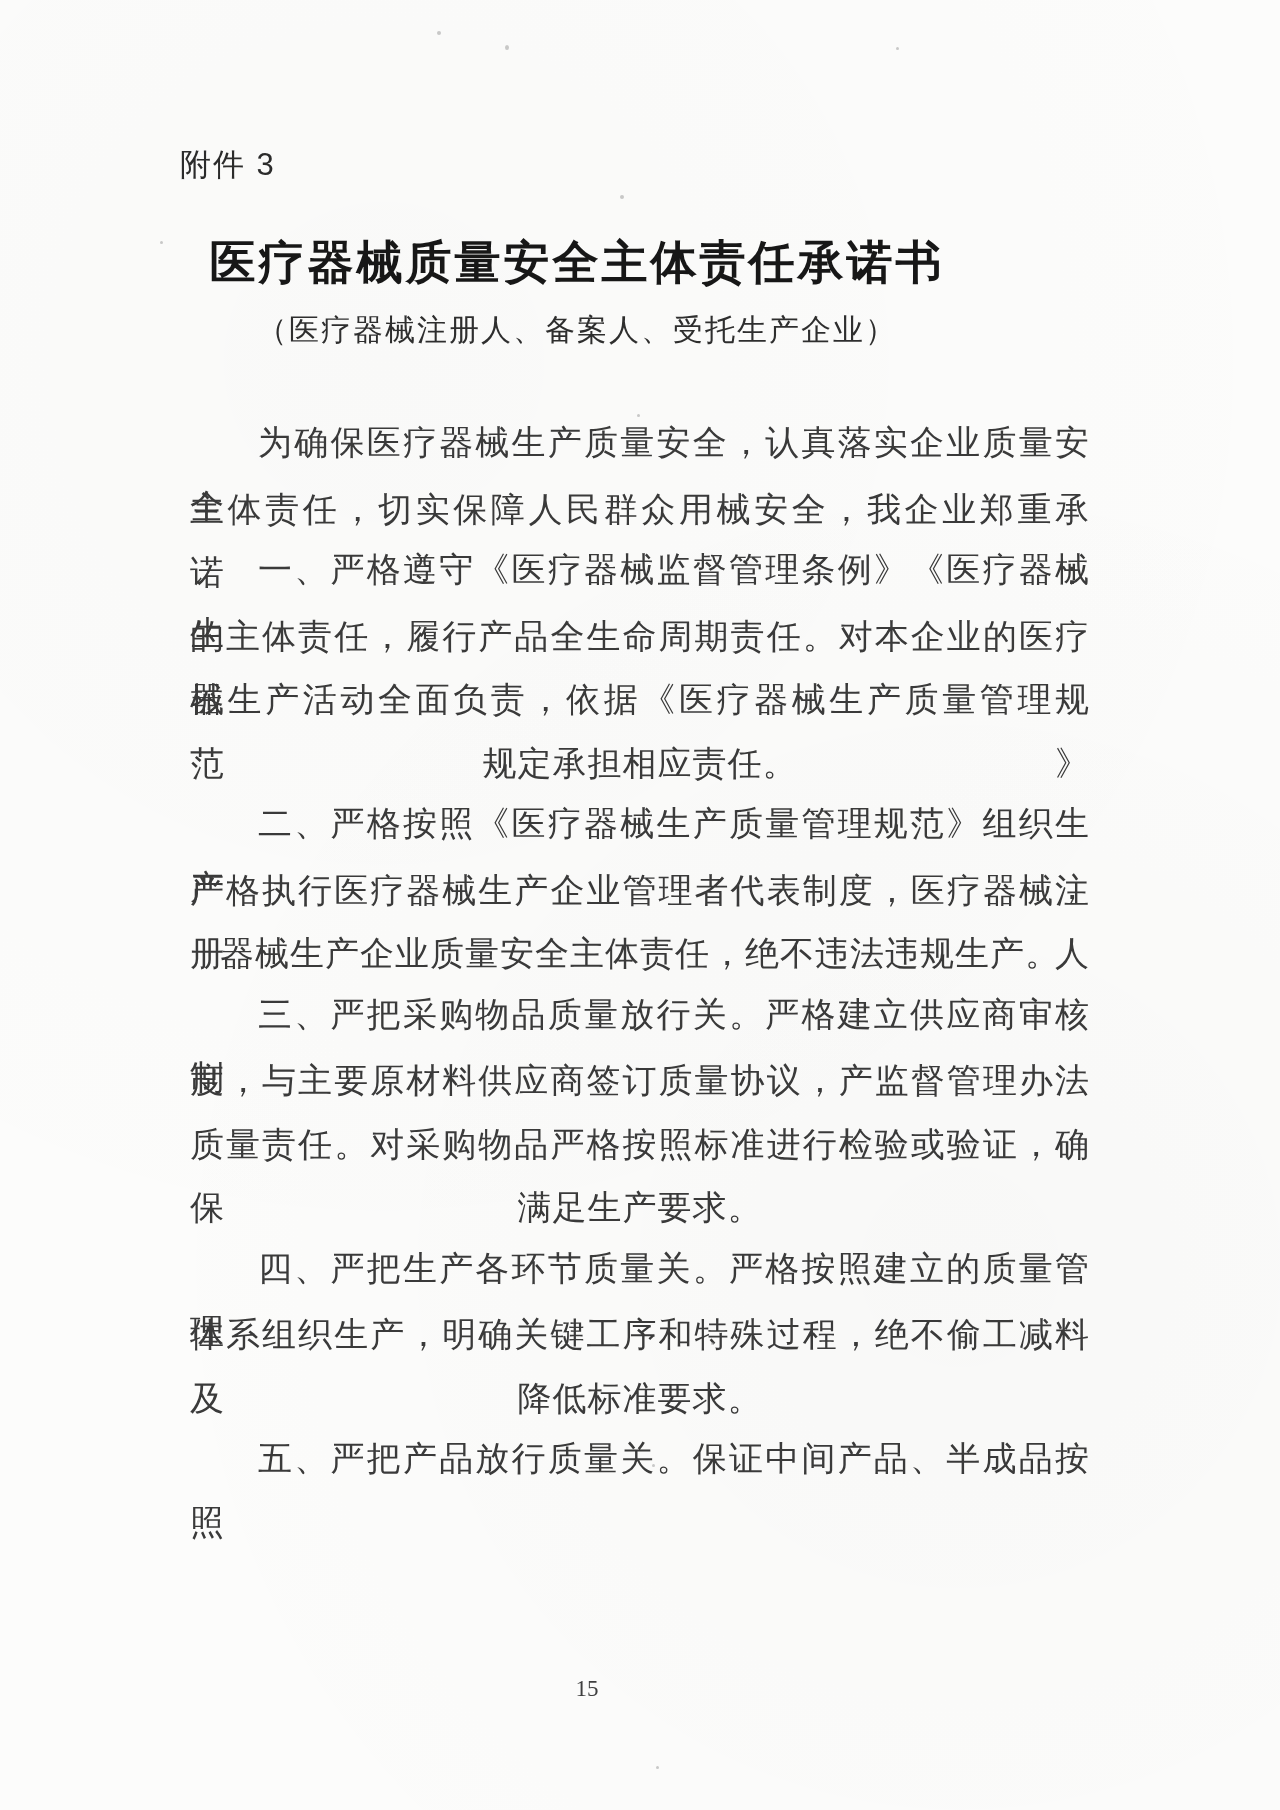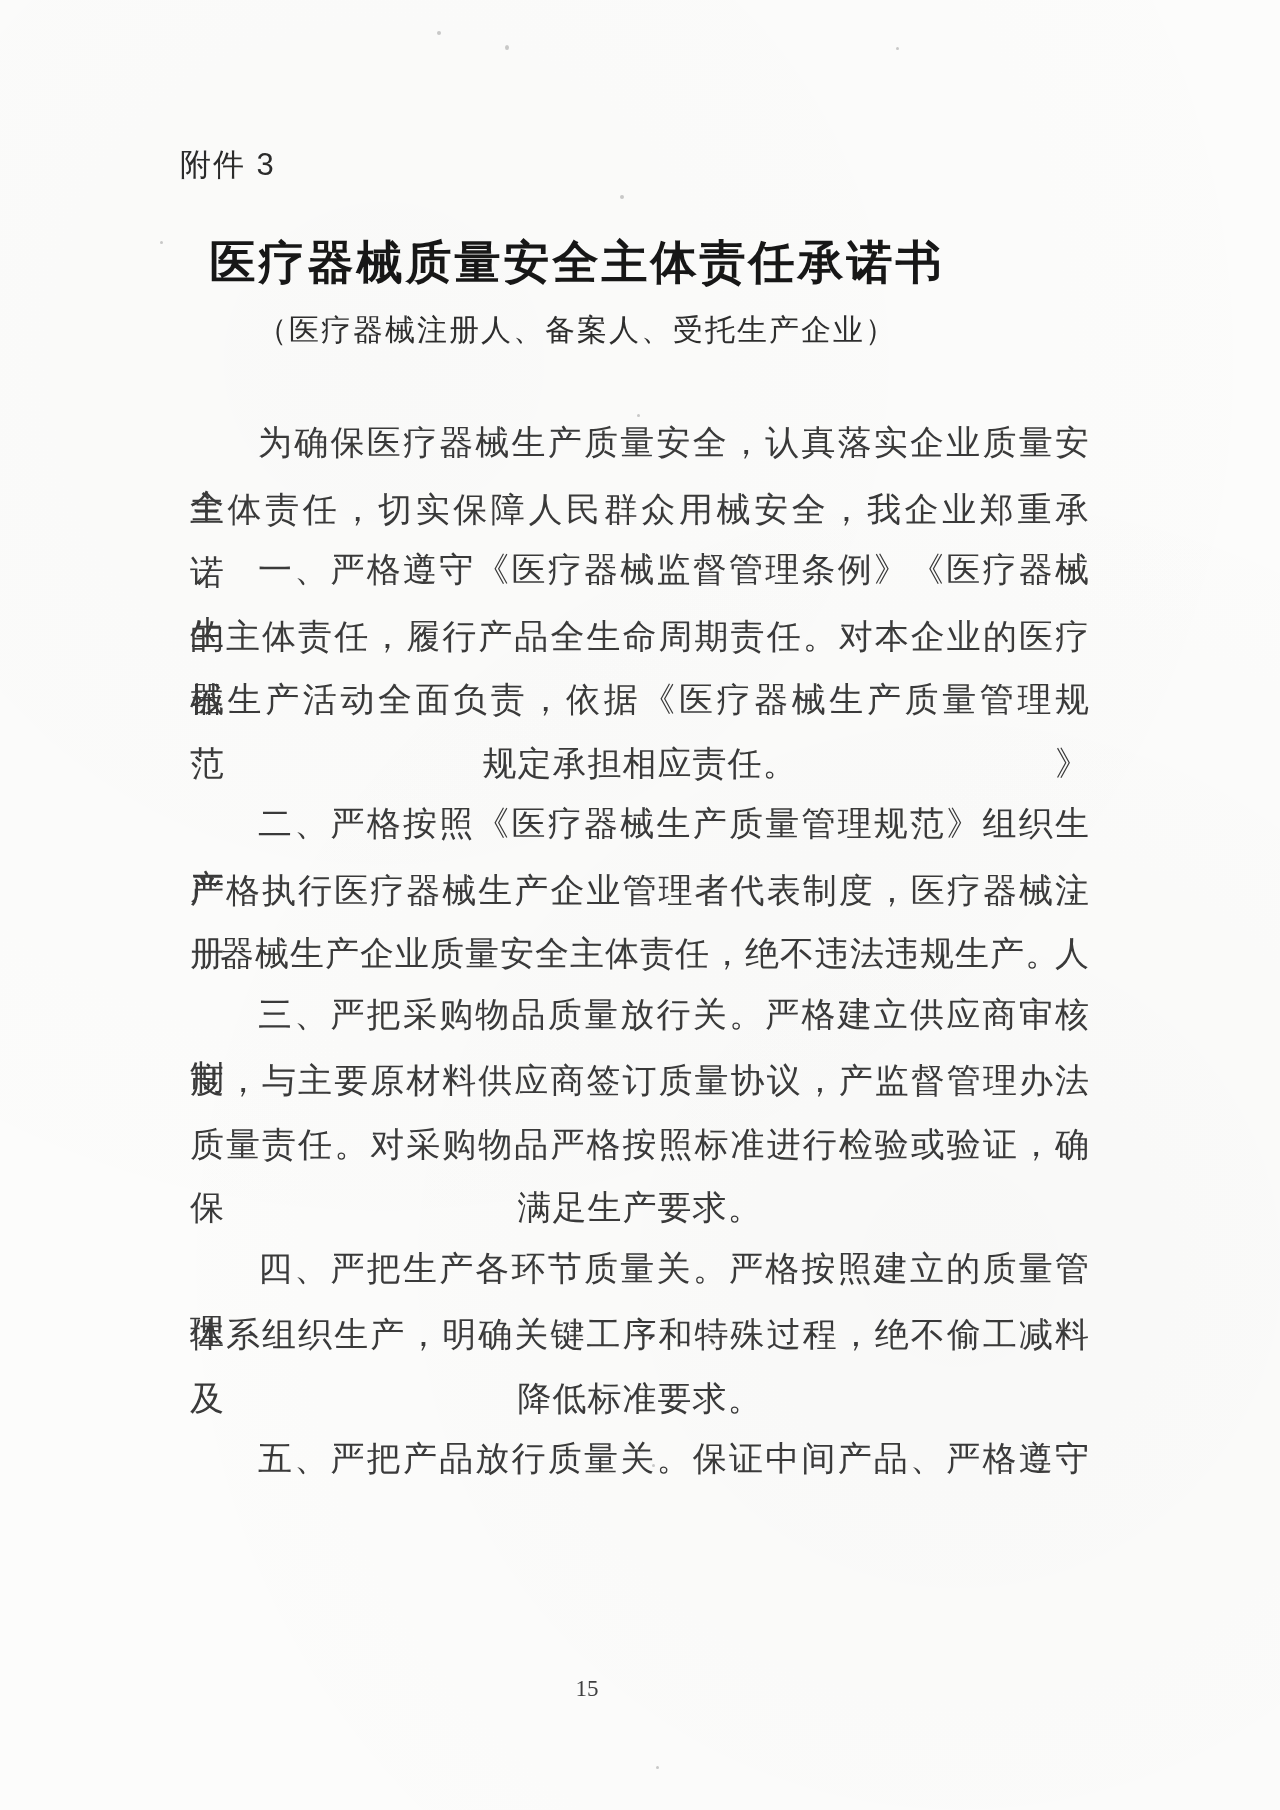--- a/index.html
+++ b/index.html
@@ -115,21 +115,21 @@
         <div class="line indent fill">二、严格按照《医疗器械生产质量管理规范》组织生产，</div>
         <div class="line fill">严格执行医疗器械生产企业管理者代表制度，医疗器械注册人</div>
         <div class="line">器械生产企业质量安全主体责任，绝不违法违规生产。</div>
         <div class="line indent fill">三、严把采购物品质量放行关。严格建立供应商审核制</div>
         <div class="line fill">度，与主要原材料供应商签订质量协议，产监督管理办法</div>
         <div class="line fill">质量责任。对采购物品严格按照标准进行检验或验证，确保</div>
         <div class="line">满足生产要求。</div>
         <div class="line indent fill">四、严把生产各环节质量关。严格按照建立的质量管理</div>
         <div class="line fill">体系组织生产，明确关键工序和特殊过程，绝不偷工减料及</div>
         <div class="line">降低标准要求。</div>
-        <div class="line indent fill">五、严把产品放行质量关。保证中间产品、严格遵守</div>
+        <div class="line indent fill">五、严把产品放行质量关。保证中间产品、半成品按照</div>
       </div>
   </div>
 
   <div class="page-number">15</div>
 
   <div class="speck" style="left:437px; top:31px;  width:4px; height:4px;"></div>
   <div class="speck" style="left:505px; top:45px;  width:4px; height:5px;"></div>
   <div class="speck" style="left:896px; top:47px;  width:3px; height:3px;"></div>
   <div class="speck" style="left:620px; top:195px; width:4px; height:4px;"></div>
   <div class="speck" style="left:160px; top:241px; width:3px; height:3px;"></div>

